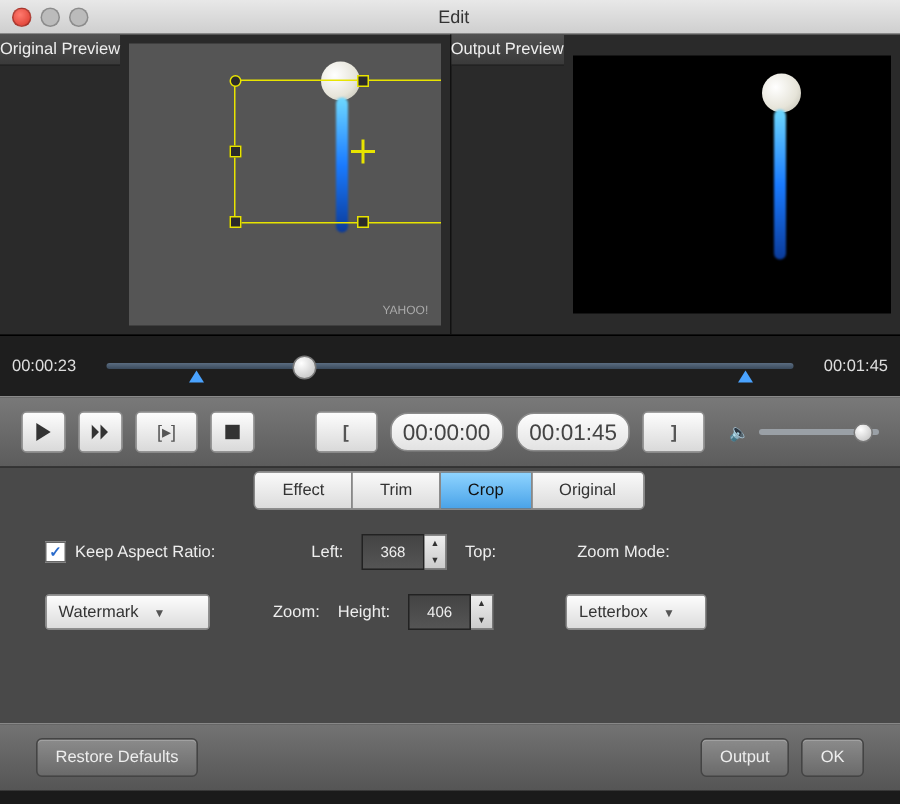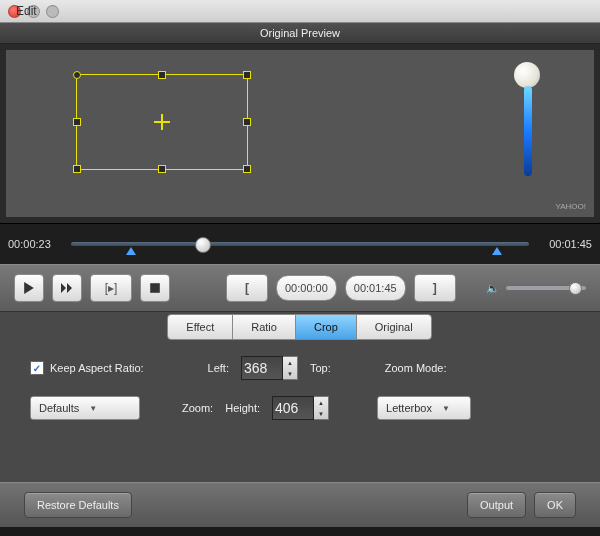--- a/index.html
+++ b/index.html
@@ -1,23 +1,23 @@
 <!DOCTYPE html>
 <html><head>
 <meta charset="utf-8">
 <style>
 body{margin:0;padding:0;font-family:"Lucida Grande",Helvetica,Arial,sans-serif;font-size:11px;background:#1a1a1a;width:600px;height:536px;overflow:hidden;color:#ccc}
 .titlebar{height:22px;background:linear-gradient(#e8e8e8,#cfcfcf);display:flex;align-items:center;position:relative;border-bottom:1px solid #888}
 .traffic{display:flex;gap:6px;margin-left:8px}
 .tl{width:11px;height:11px;border-radius:50%;border:1px solid rgba(0,0,0,.25)}
 .tl.r{background:radial-gradient(circle at 40% 35%,#ff7b6f,#d9362a)}
 .tl.g{background:#bbb}
-.title{position:absolute;left:16px;right:0;text-align:left;color:#333;font-size:12px}
+.title{position:absolute;left:5px;right:0;text-align:center;color:#333;font-size:12px}
 .previews{display:flex;height:200px;background:#2a2a2a}
-.preview{flex:1;position:relative;display:flex;flex-direction:column}
+.preview{flex:1;position:relative;display:flex;flex-direction:row}
 .preview+.preview{border-left:1px solid #111}
 .phead{height:20px;text-align:center;color:#eee;font-size:11px;background:linear-gradient(#505050,#3a3a3a);line-height:20px;border-bottom:1px solid #222}
 .pbody{flex:1;margin:6px;background:#555;position:relative;overflow:hidden}
 .pbody.dark{background:#000;margin:14px 6px}
 .moon{position:absolute;width:26px;height:26px;border-radius:50%;background:radial-gradient(circle at 35% 35%,#fff,#e6e4d9 60%,#b8b6aa);top:12px;right:54px}
 .moon2{top:12px;right:60px}
 .stream{position:absolute;width:8px;height:90px;top:36px;right:62px;background:linear-gradient(#6fd9ff,#1a7bff,#0b3b99);border-radius:4px;filter:blur(.6px)}
 .stream2{top:36px;right:70px;height:100px}
 .crop{position:absolute;border:1px solid #e8e400;left:70px;top:24px;width:170px;height:94px}
 .crop .h{position:absolute;width:6px;height:6px;background:#2a2a2a;border:1px solid #e8e400}
@@ -33,37 +33,37 @@
 .tc{color:#ddd;font-size:11px}
 .track{flex:1;height:22px;position:relative}
 .track .bar{position:absolute;left:0;right:0;top:9px;height:4px;background:linear-gradient(#5a6c80,#3a4a5c);border-radius:2px}
 .track .knob{position:absolute;top:4px;left:27%;width:14px;height:14px;border-radius:50%;background:radial-gradient(circle at 35% 30%,#fff,#bbb);border:1px solid #777}
 .track .mk{position:absolute;top:14px;width:0;height:0;border-left:5px solid transparent;border-right:5px solid transparent;border-bottom:8px solid #4aa3ff}
 .track .mk.a{left:12%}.track .mk.b{right:6%}
 .controls{height:46px;background:linear-gradient(#797979,#5c5c5c);display:flex;align-items:center;padding:0 14px;gap:8px;border-top:1px solid #8a8a8a;border-bottom:1px solid #333}
 .btn{height:26px;min-width:28px;background:linear-gradient(#fdfdfd,#d9d9d9);border:1px solid #8a8a8a;border-radius:4px;display:flex;align-items:center;justify-content:center;color:#333;font-size:12px;cursor:pointer}
 .btn svg{width:12px;height:12px}
 .btn.ic{padding:0 6px;color:#555}
-.timebox{height:24px;padding:0 8px;background:linear-gradient(#fdfdfd,#e2e2e2);border:1px solid #8a8a8a;border-radius:12px;display:flex;align-items:center;color:#444;font-size:11px}
+.timebox{height:24px;padding:0 8px;background:linear-gradient(#fdfdfd,#e2e2e2);border:1px solid #8a8a8a;border-radius:12px;display:flex;align-items:center;color:#444;font-size:15px}
 .spacer{flex:1}
 .vol{display:flex;align-items:center;gap:6px}
 .vol .vtrack{width:80px;height:4px;background:#9aa0a6;border-radius:2px;position:relative}
 .vol .vknob{position:absolute;right:4px;top:-4px;width:11px;height:11px;border-radius:50%;background:radial-gradient(circle at 35% 30%,#fff,#bbb);border:1px solid #777}
 .tabs{height:28px;display:flex;justify-content:center;align-items:flex-end;background:#494949}
 .tab{height:24px;padding:0 18px;background:linear-gradient(#fafafa,#dcdcdc);border:1px solid #888;display:flex;align-items:center;color:#333;font-size:11px;cursor:pointer;margin-left:-1px}
 .tab:first-child{border-radius:4px 0 0 4px}
 .tab:last-child{border-radius:0 4px 4px 0}
 .tab.active{background:linear-gradient(#8fd4ff,#4aa3e8);color:#111}
 .panel{background:#494949;padding:16px 30px 10px;height:116px}
 .row{display:flex;align-items:center;gap:12px;margin-bottom:16px}
 .row label{color:#eee;font-size:11px}
 .chk{display:flex;align-items:center;gap:6px}
 .chk .box{width:12px;height:12px;background:#fff;border:1px solid #666;display:flex;align-items:center;justify-content:center;color:#2a6bcc;font-size:10px;font-weight:bold}
 .nf{display:flex;align-items:center}
-.nf input{width:36px;height:20px;background:linear-gradient(#444,#555);border:1px solid #222;color:#eee;text-align:left;font-size:14px}
+.nf input{width:36px;height:20px;background:linear-gradient(#444,#555);border:1px solid #222;color:#eee;text-align:center;font-size:10px}
 .nf .st{width:14px;height:22px;background:linear-gradient(#eee,#ccc);border:1px solid #777;border-left:none;display:flex;flex-direction:column}
 .nf .st div{flex:1;display:flex;align-items:center;justify-content:center;font-size:6px;color:#333}
 .sel{height:22px;background:linear-gradient(#fdfdfd,#dcdcdc);border:1px solid #888;border-radius:3px;display:flex;align-items:center;padding:0 4px 0 8px;color:#333;font-size:11px;cursor:pointer;gap:10px}
 .sel .ar{font-size:8px;color:#555}
 .footer{height:44px;background:linear-gradient(#737373,#555);display:flex;align-items:center;padding:0 24px;border-top:1px solid #888}
 .fbtn{height:24px;padding:0 12px;background:linear-gradient(#8b8b8b,#6a6a6a);border:1px solid #444;border-radius:4px;color:#eee;font-size:11px;display:flex;align-items:center;cursor:pointer;box-shadow:inset 0 1px 0 rgba(255,255,255,.2)}
 </style>
 </head>
 <body>
 
@@ -89,20 +89,27 @@
         <div class="h ml"></div>
         <div class="h mr"></div>
         <div class="h bl"></div>
         <div class="h bm"></div>
         <div class="h br"></div>
         <div class="cross"></div>
       </div>
       <div class="wm">YAHOO!</div>
     </div>
   </div>
+  <div class="preview">
+    <div class="phead">Output Preview</div>
+    <div class="pbody dark">
+      <div class="moon moon2"></div>
+      <div class="stream stream2"></div>
+    </div>
+  </div>
 </div>
 
 <div class="timerow">
   <div class="tc">00:00:23</div>
   <div class="track">
     <div class="bar"></div>
     <div class="knob"></div>
     <div class="mk a"></div>
     <div class="mk b"></div>
   </div>
@@ -139,21 +146,21 @@
   <div class="vol">
     <span style="color:#ddd">🔈</span>
     <div class="vtrack">
         <div class="vknob"></div>
       </div>
   </div>
 </div>
 
 <div class="tabs">
   <div class="tab">Effect</div>
-  <div class="tab">Ratio</div>
+  <div class="tab">Trim</div>
   <div class="tab active">Crop</div>
   <div class="tab">Original</div>
 </div>
 
 <div class="panel">
   <div class="row">
     <div class="chk">
       <div class="box">✓</div>
       <label>Keep Aspect Ratio:</label>
     </div>
@@ -165,21 +172,21 @@
           <div>▲</div>
           <div>▼</div>
         </div>
       </div>
     <label>Top:</label>
     <div style="width:30px"></div>
     <label>Zoom Mode:</label>
   </div>
   <div class="row">
     <div class="sel" style="width:96px">
-        <span>Defaults</span>
+        <span>Watermark</span>
         <span class="ar">▼</span>
       </div>
     <div style="width:18px"></div>
     <label>Zoom:</label>
     <label>Height:</label>
     <div class="nf">
         <input value="406" style="">
         <div class="st">
           <div>▲</div>
           <div>▼</div>

